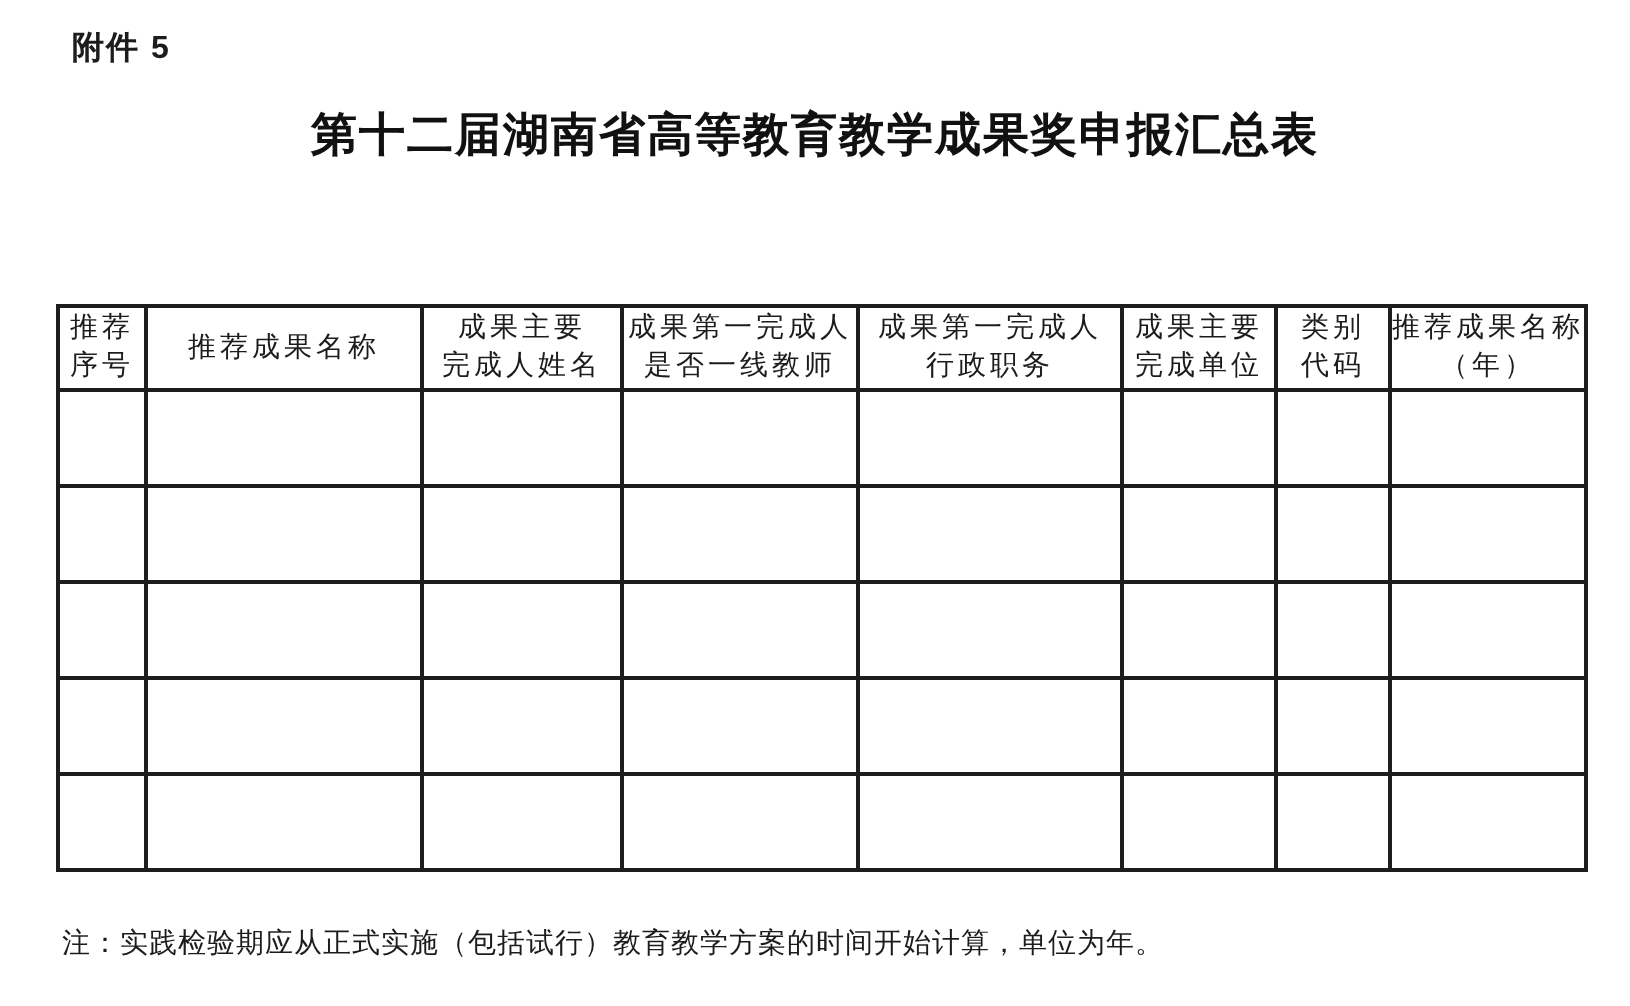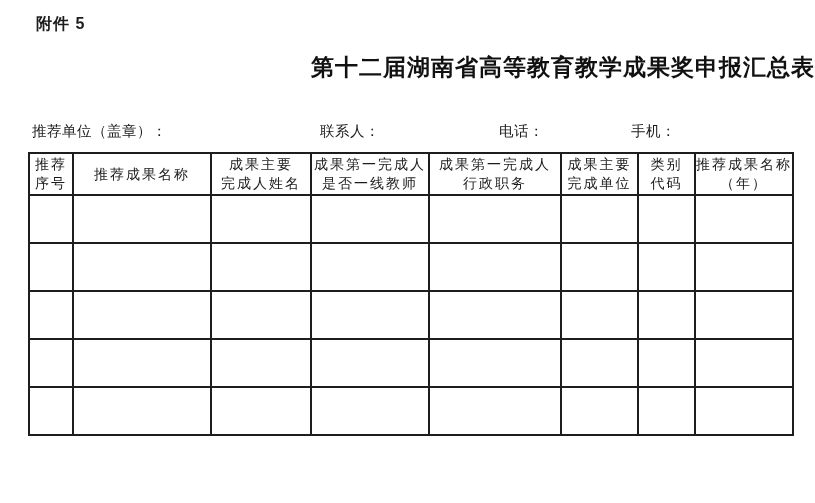--- a/index.html
+++ b/index.html
@@ -24,21 +24,21 @@
     font-weight: bold;
     font-size: 16px;
     letter-spacing: 1px;
   }
   .title {
     position: absolute;
     left: 0;
     right: 0;
     top: 52px;
     margin: 0;
-    text-align: right;
+    text-align: center;
     font-family: "Liberation Sans", "DejaVu Sans", sans-serif;
     font-weight: bold;
     font-size: 23px;
     letter-spacing: 1px;
     color: #111111;
   }
   .contact-line {
     position: absolute;
     left: 0;
     top: 122px;
@@ -93,26 +93,20 @@
 </style>
 </head>
 <body>
 
 <div class="page">
 
   <div class="attachment">附件 5</div>
 
   <h1 class="title">第十二届湖南省高等教育教学成果奖申报汇总表</h1>
 
-  <div class="contact-line">
-    <span class="lbl lbl-unit">推荐单位（盖章）：</span>
-    <span class="lbl lbl-person">联系人：</span>
-    <span class="lbl lbl-phone">电话：</span>
-    <span class="lbl lbl-mobile">手机：</span>
-  </div>
 
   <table class="summary-table">
     <colgroup>
         <col style="width: 44px;">
         <col style="width: 138px;">
         <col style="width: 100px;">
         <col style="width: 118px;">
         <col style="width: 132px;">
         <col style="width: 77px;">
         <col style="width: 57px;">
@@ -184,14 +178,15 @@
           <td></td>
           <td></td>
           <td></td>
           <td></td>
           <td></td>
           <td></td>
         </tr>
       </tbody>
   </table>
 
+  <div class="note">注：实践检验期应从正式实施（包括试行）教育教学方案的时间开始计算，单位为年。</div>
 
 </div>
 
 </body></html>

